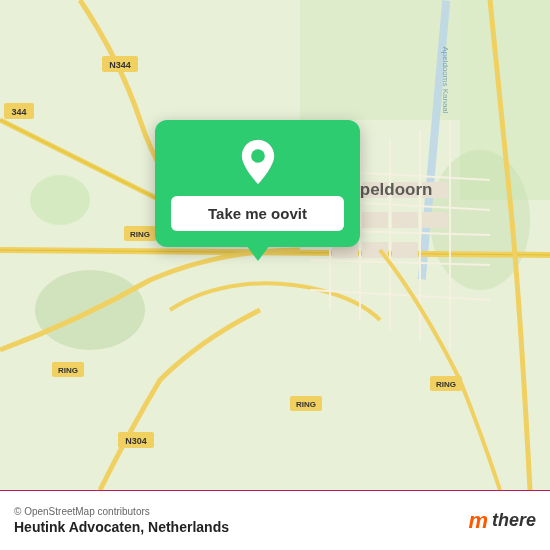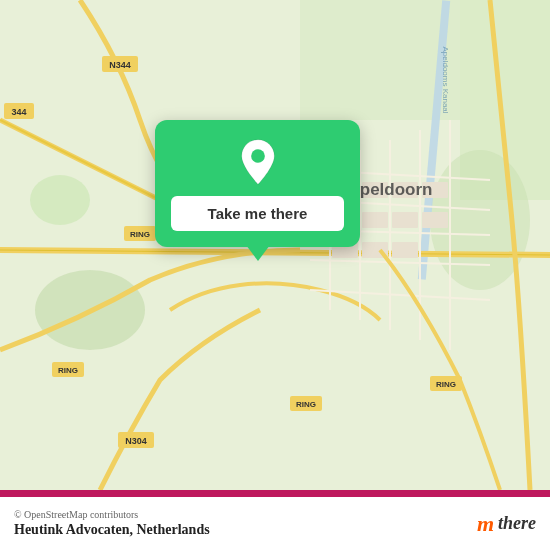--- a/index.html
+++ b/index.html
@@ -70,26 +70,25 @@
       font-weight: 600;
       cursor: pointer;
       width: 100%;
       text-align: center;
     }
 
     #footer {
       width: 550px;
       height: 60px;
       background: white;
-      border-top: 7px solid #be185d;
+      border-top: 1px solid #be185d;
       display: flex;
       align-items: center;
       justify-content: space-between;
       padding: 0 14px;
-      font-family: Liberation Serif, serif;
     }
 
     #footer-left {
       display: flex;
       flex-direction: column;
       gap: 2px;
     }
 
     #copyright-text {
       font-size: 10px;
@@ -204,21 +203,21 @@
 
     <path d="M 380 250 Q 420 300 460 380 Q 480 430 500 490" stroke="#f0d060" stroke-width="4" fill="none"></path>
   </svg>
 
   
   <div id="popup-card">
     <svg class="pin-icon" viewBox="0 0 48 56" xmlns="http://www.w3.org/2000/svg">
       <path d="M24 2 C13.5 2 5 10.5 5 21 C5 34 24 54 24 54 C24 54 43 34 43 21 C43 10.5 34.5 2 24 2 Z" fill="white" stroke="rgba(0,0,0,0.1)" stroke-width="1"></path>
       <circle cx="24" cy="21" r="8" fill="#2ecc71"></circle>
     </svg>
-    <button id="take-me-there-btn">Take me there</button>
+    <button id="take-me-there-btn">Take me oovit</button>
   </div>
 </div>
 
 <div id="footer">
   <div id="footer-left">
     <span id="copyright-text">© OpenStreetMap contributors</span>
     <span id="location-name">Heutink Advocaten, Netherlands</span>
   </div>
   <div id="moovit-logo">
     <span class="moovit-m">m</span>

